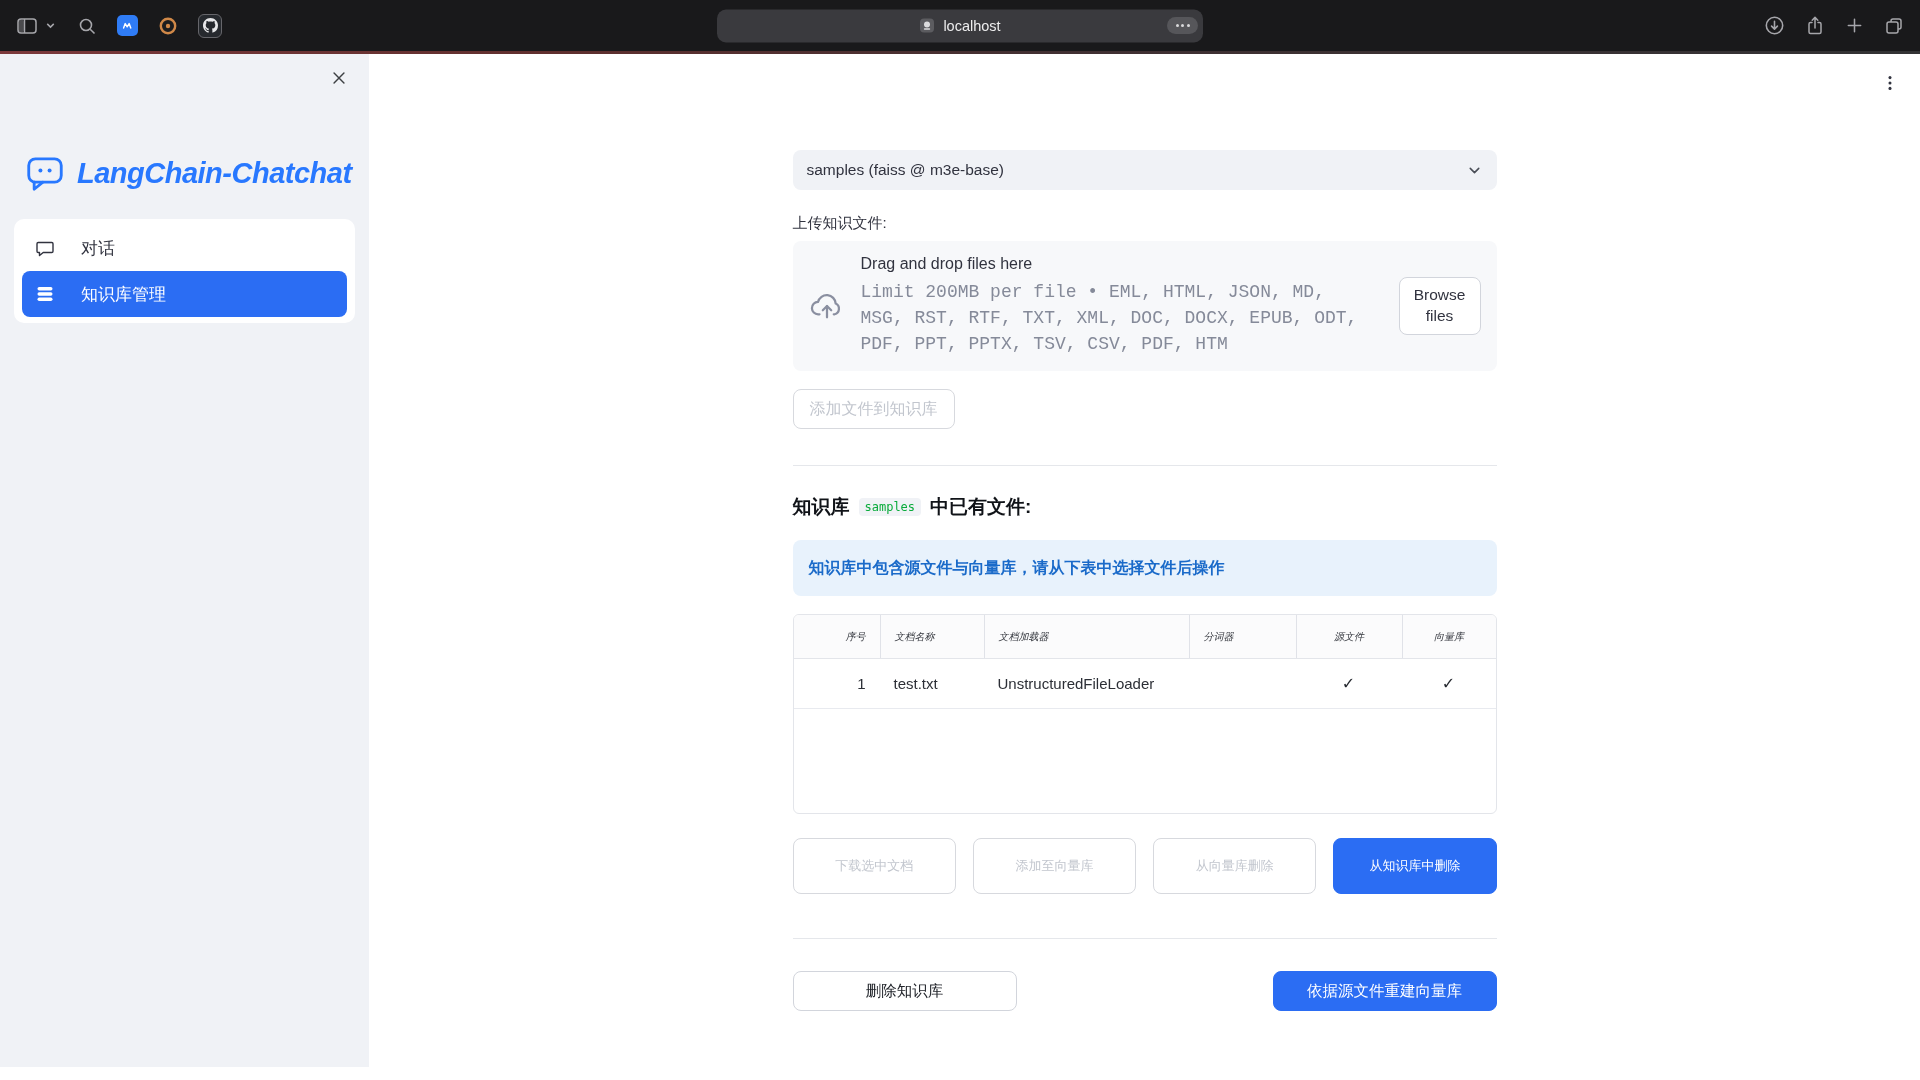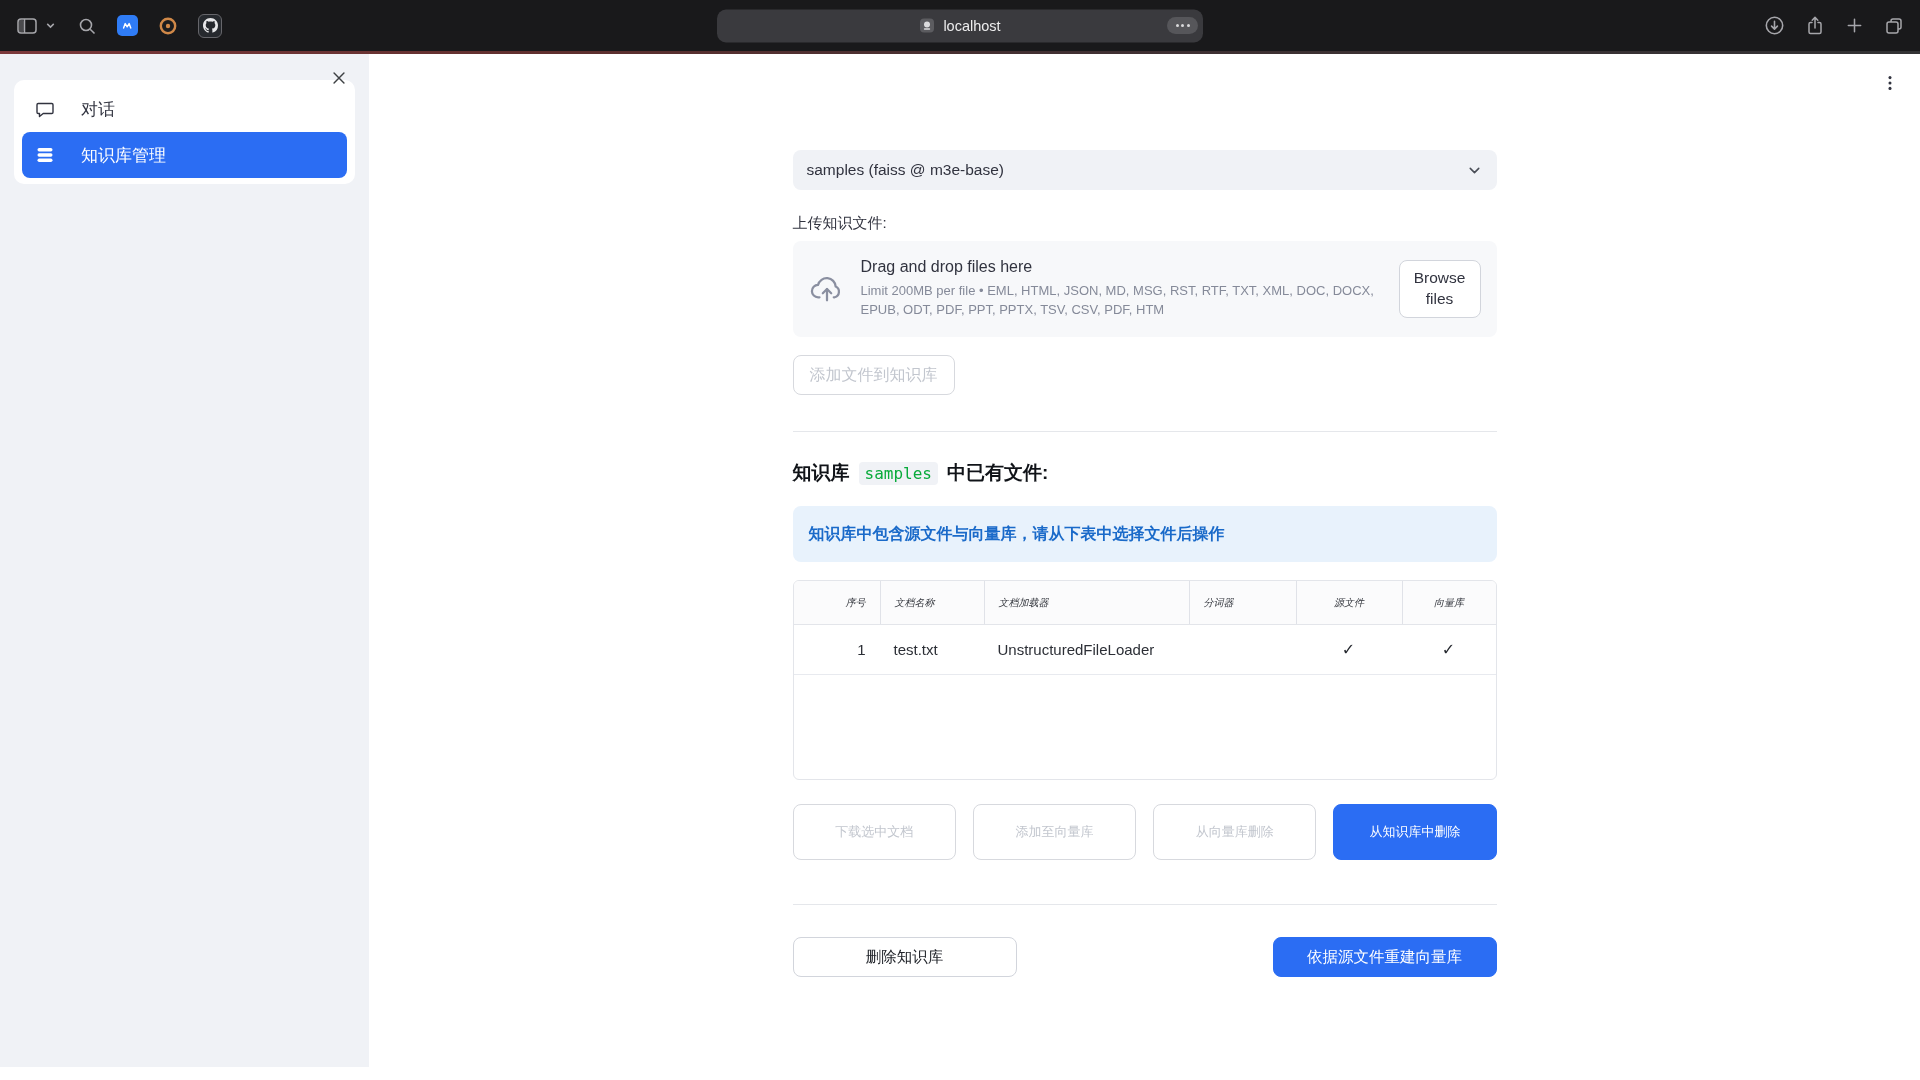--- a/index.html
+++ b/index.html
@@ -98,41 +98,41 @@
     padding: 12px 14px; font-size: 15.5px; color: #31333f;
     cursor: pointer; margin-bottom: 24px;
   }
   .dropzone {
     min-height: 96px; background: #f7f8fa; border-radius: 8px;
     display: flex; align-items: center; gap: 16px;
     padding: 14px 16px; margin-bottom: 18px; cursor: pointer;
   }
   .dz-text { flex: 1; }
   .dz-title { font-size: 16px; color: #31333f; margin-bottom: 6px; }
-  .dz-hint { font-size: 13px; color: #858a99; line-height: 1.45; max-width: 515px; }
+  .dz-hint { font-size: 18px; color: #858a99; line-height: 1.45; max-width: 515px; font-family: Liberation Mono, monospace; }
   .browse-btn {
     width: 82px; padding: 7px 10px; line-height: 1.35;
     background: #fff; border: 1px solid #d2d5dc; border-radius: 8px;
     font-size: 15.5px; color: #31333f; cursor: pointer;
   }
   .add-btn {
     height: 40px; padding: 0 16px;
     background: #fff; border: 1px solid #d7d9de; border-radius: 8px;
     font-size: 16px; color: #c2c6ce; cursor: default;
   }
   .divider { border: none; border-top: 1px solid #e5e7eb; margin: 36px 0 28px; }
   .divider2 { border: none; border-top: 1px solid #e5e7eb; margin: 44px 0 32px; }
 
   .kb-heading {
     display: flex; align-items: center; gap: 9px;
     font-size: 19px; font-weight: bold; color: #101318; margin-bottom: 20px;
   }
   .kb-heading code {
     font-family: "DejaVu Sans Mono", "Liberation Mono", monospace;
-    font-size: 16px; font-weight: normal;
+    font-size: 12px; font-weight: normal;
     color: var(--code_green, #09ab3b);
     background: #f0f2f6; padding: 2px 6px; border-radius: 4px;
   }
   .info-box {
     height: 56px; background: var(--info_bg, #e8f2fc);
     color: var(--info_text, #1a6ac9);
     border-radius: 8px; padding: 0 16px;
     display: flex; align-items: center;
     font-size: 16px; font-weight: bold; margin-bottom: 18px;
   }
@@ -267,20 +267,29 @@
 
   <div class="app">
 
     <aside class="sidebar">
       <button class="icon-btn sidebar-close">
         <svg width="18" height="18" viewBox="0 0 20 20" fill="none" stroke="#3d4043" stroke-width="1.6" stroke-linecap="round">
           <path d="M4.5 4.5l11 11M15.5 4.5l-11 11"></path>
         </svg>
       </button>
 
+      <div class="logo-row">
+        <svg width="42" height="40" viewBox="0 0 48 48" fill="none" stroke="#2878ff" stroke-width="3.4" stroke-linejoin="round" stroke-linecap="round">
+          <rect x="4.5" y="7" width="39" height="28" rx="8"></rect>
+          <path d="M11 35v8.5L21.5 35"></path>
+          <circle cx="18.5" cy="21" r="2.4" fill="#2878ff" stroke="none"></circle>
+          <circle cx="29.5" cy="21" r="2.4" fill="#2878ff" stroke="none"></circle>
+        </svg>
+        <span class="logo-text">LangChain-Chatchat</span>
+      </div>
 
       <nav class="menu-card">
         <div class="menu-item">
           <svg width="20" height="20" viewBox="0 0 20 20" fill="none" stroke="#31333f" stroke-width="1.4" stroke-linejoin="round">
             <path d="M3.2 4.5h13.6a1.2 1.2 0 0 1 1.2 1.2v7.6a1.2 1.2 0 0 1-1.2 1.2H8.2l-3.7 3v-3H3.2A1.2 1.2 0 0 1 2 13.3V5.7a1.2 1.2 0 0 1 1.2-1.2z"></path>
           </svg>
           <span>对话</span>
         </div>
         <div class="menu-item selected">
           <svg width="20" height="20" viewBox="0 0 20 20" fill="#ffffff">

